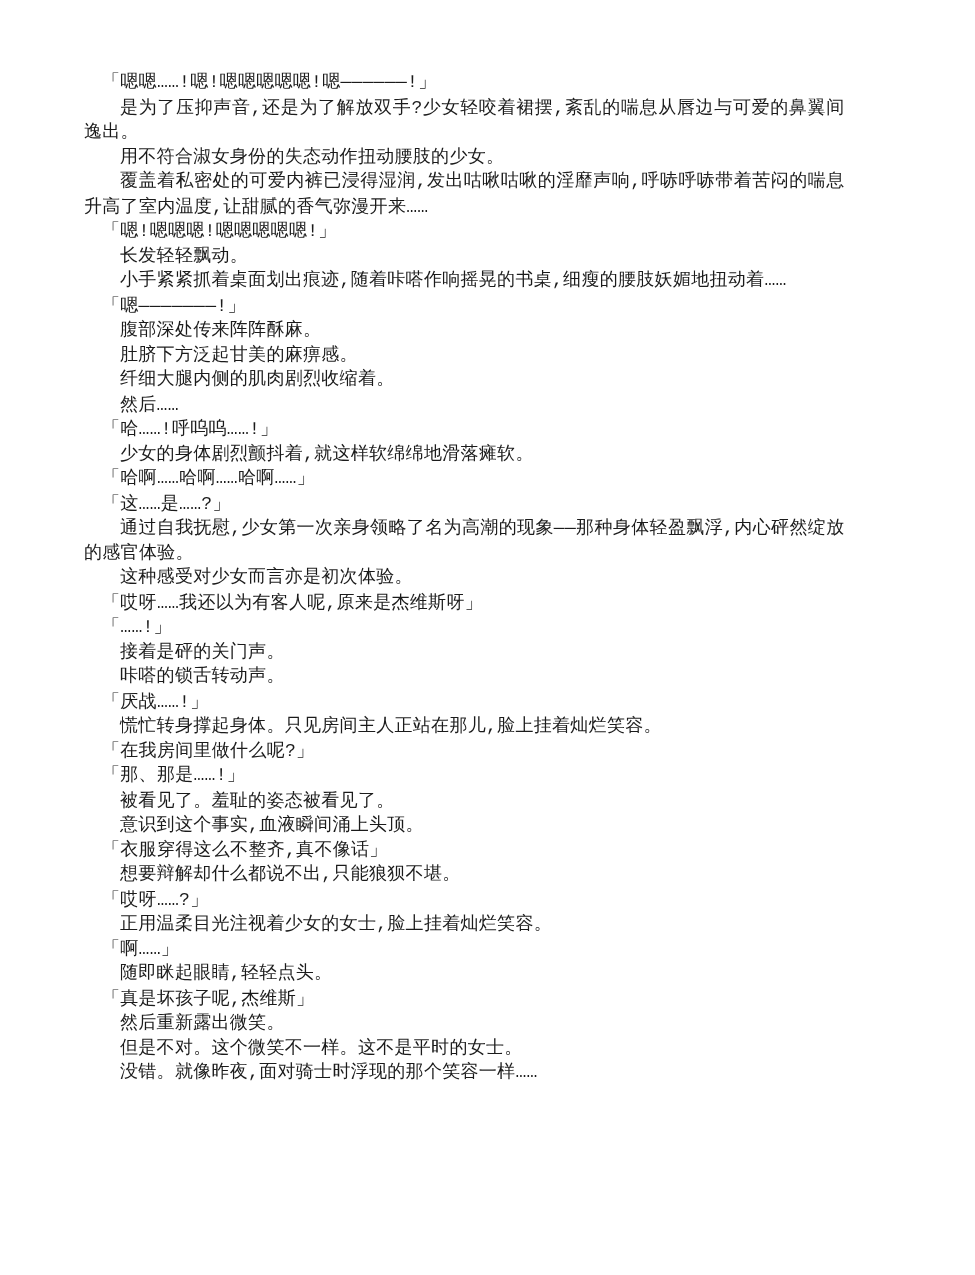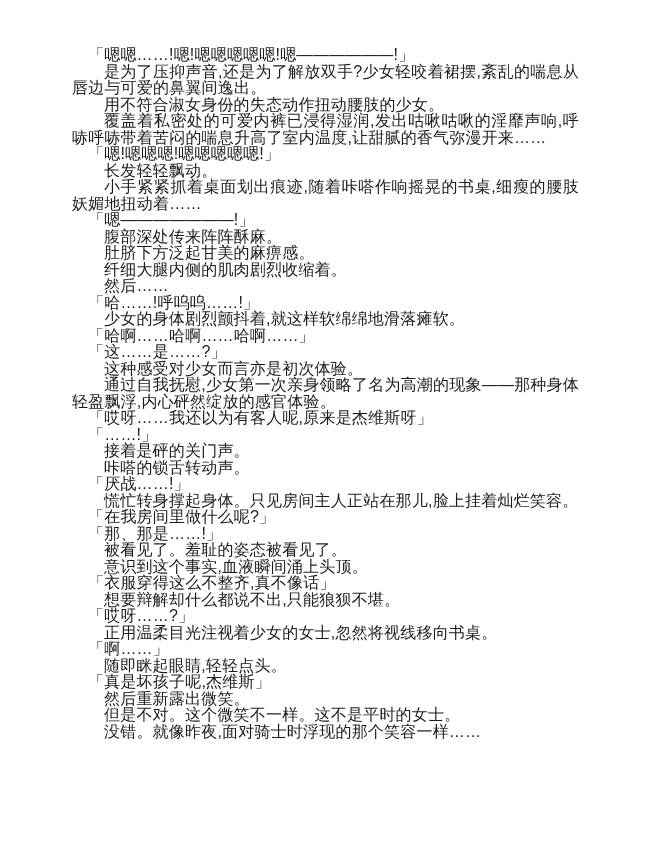--- a/index.html
+++ b/index.html
@@ -9,26 +9,26 @@
   }
   .page {
     position: relative;
     width: 650px;
     height: 850px;
     background: var(--bg-color, #ffffff);
     overflow: hidden;
   }
   .text-column {
     position: absolute;
-    left: 72px;
+    left: 56px;
     top: 47px;
     width: 507px;
     color: var(--text-color, #1b1b1b);
-    font-family: Liberation Sans, sans-serif;
-    font-size: 16px;
+    font-family: Liberation Mono, monospace;
+    font-size: 12px;
     line-height: 16.5px;
     text-align: justify;
     letter-spacing: 0.2px;
   }
   .para {
     margin: 0;
     padding: 0;
   }
   .para.narration { text-indent: 2em; }
   .para.dialogue  { text-indent: 1em; }
@@ -47,36 +47,36 @@
       <p class="para narration">小手紧紧抓着桌面划出痕迹,随着咔嗒作响摇晃的书桌,细瘦的腰肢妖媚地扭动着……</p>
       <p class="para dialogue">「嗯———————!」</p>
       <p class="para narration">腹部深处传来阵阵酥麻。</p>
       <p class="para narration">肚脐下方泛起甘美的麻痹感。</p>
       <p class="para narration">纤细大腿内侧的肌肉剧烈收缩着。</p>
       <p class="para narration">然后……</p>
       <p class="para dialogue">「哈……!呼呜呜……!」</p>
       <p class="para narration">少女的身体剧烈颤抖着,就这样软绵绵地滑落瘫软。</p>
       <p class="para dialogue">「哈啊……哈啊……哈啊……」</p>
       <p class="para dialogue">「这……是……?」</p>
+      <p class="para narration">通过自我抚慰,少女第一次亲身领略了名为高潮的现象——那种身体轻盈飘浮,内心砰然绽放的感官体验。</p>
       <p class="para narration">这种感受对少女而言亦是初次体验。</p>
-      <p class="para narration">通过自我抚慰,少女第一次亲身领略了名为高潮的现象——那种身体轻盈飘浮,内心砰然绽放的感官体验。</p>
       <p class="para dialogue">「哎呀……我还以为有客人呢,原来是杰维斯呀」</p>
       <p class="para dialogue">「……!」</p>
       <p class="para narration">接着是砰的关门声。</p>
       <p class="para narration">咔嗒的锁舌转动声。</p>
       <p class="para dialogue">「厌战……!」</p>
       <p class="para narration">慌忙转身撑起身体。只见房间主人正站在那儿,脸上挂着灿烂笑容。</p>
       <p class="para dialogue">「在我房间里做什么呢?」</p>
       <p class="para dialogue">「那、那是……!」</p>
       <p class="para narration">被看见了。羞耻的姿态被看见了。</p>
       <p class="para narration">意识到这个事实,血液瞬间涌上头顶。</p>
       <p class="para dialogue">「衣服穿得这么不整齐,真不像话」</p>
       <p class="para narration">想要辩解却什么都说不出,只能狼狈不堪。</p>
       <p class="para dialogue">「哎呀……?」</p>
-      <p class="para narration">正用温柔目光注视着少女的女士,忽然将视线移向书桌。</p>
+      <p class="para narration">正用温柔目光注视着少女的女士,脸上挂着灿烂笑容。</p>
       <p class="para dialogue">「啊……」</p>
       <p class="para narration">随即眯起眼睛,轻轻点头。</p>
       <p class="para dialogue">「真是坏孩子呢,杰维斯」</p>
       <p class="para narration">然后重新露出微笑。</p>
       <p class="para narration">但是不对。这个微笑不一样。这不是平时的女士。</p>
       <p class="para narration">没错。就像昨夜,面对骑士时浮现的那个笑容一样……</p>
     </div>
 </div>
 
 </body></html>

